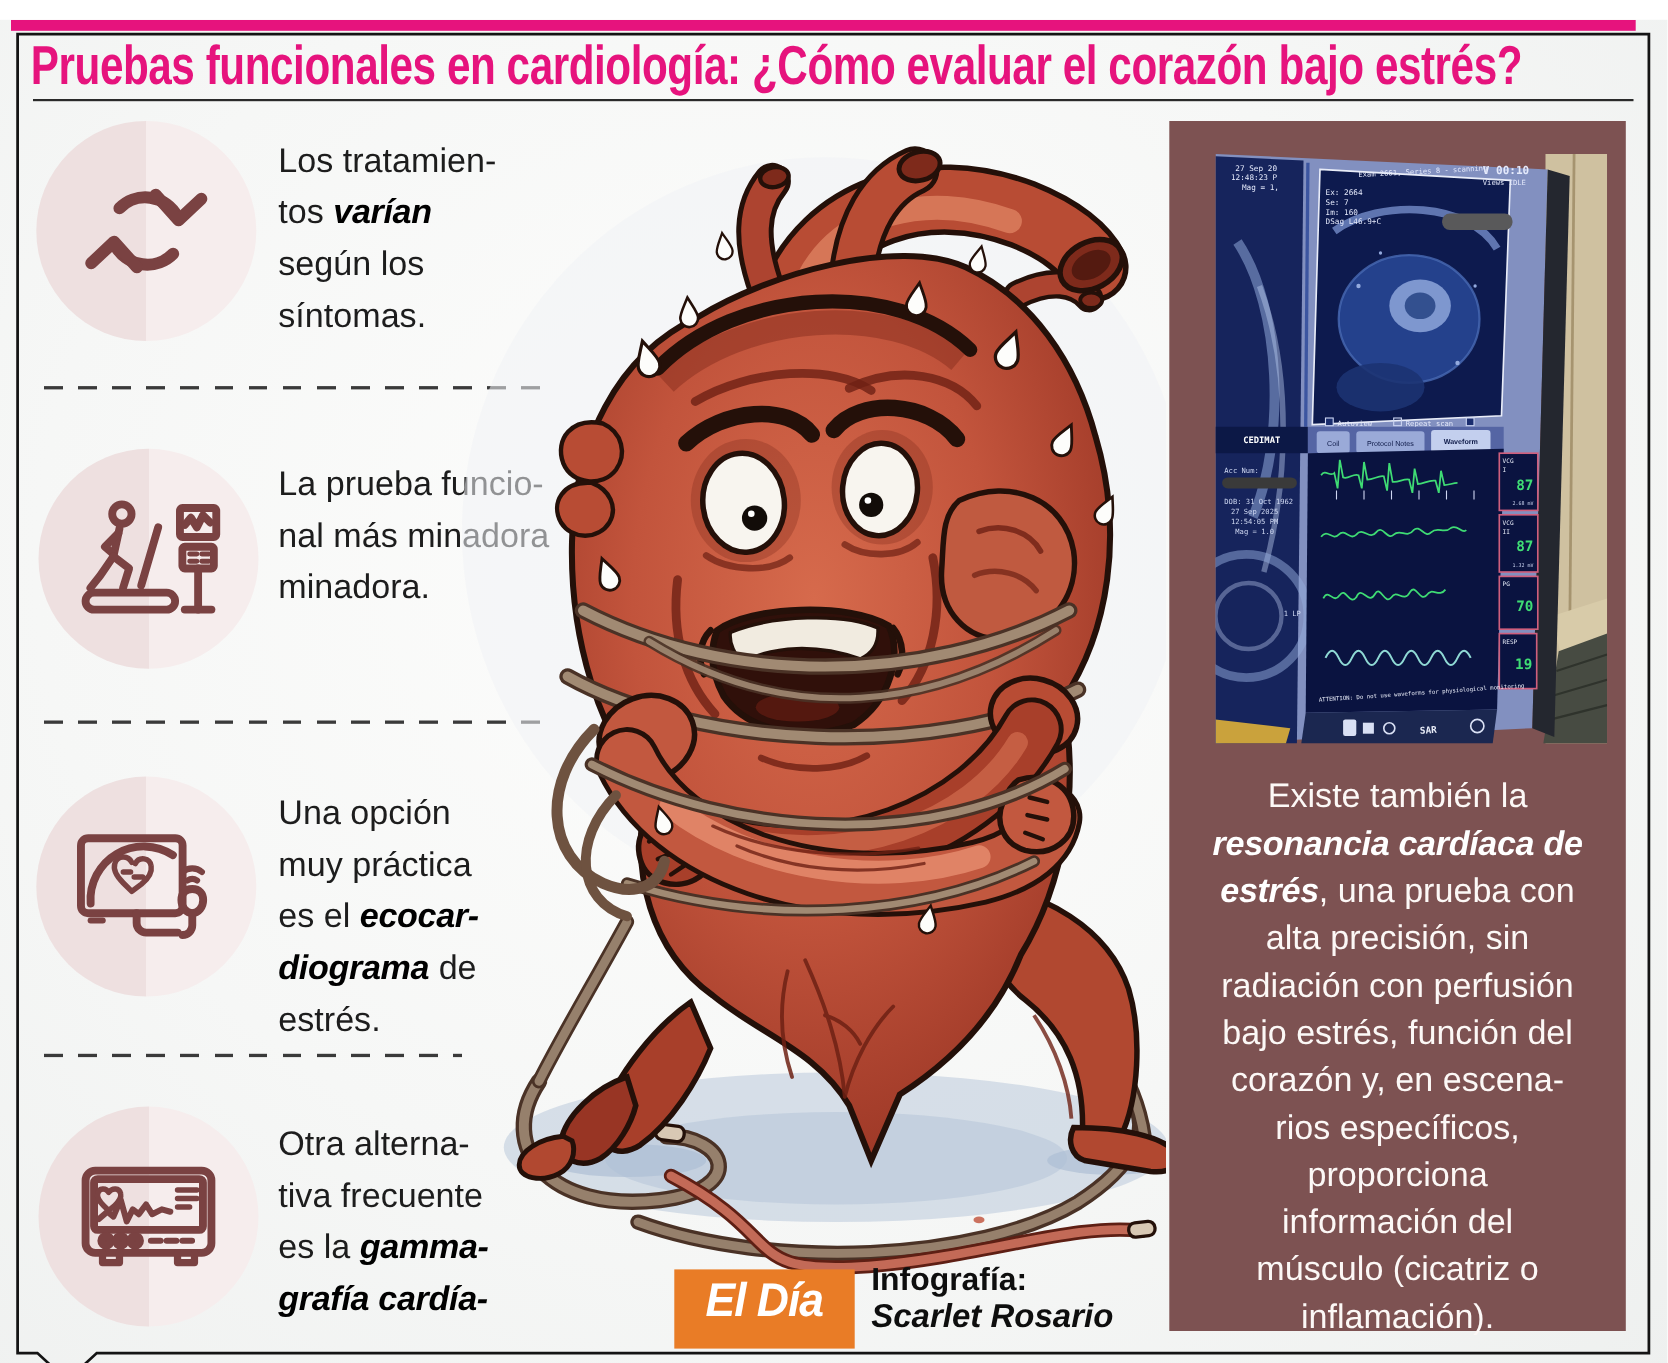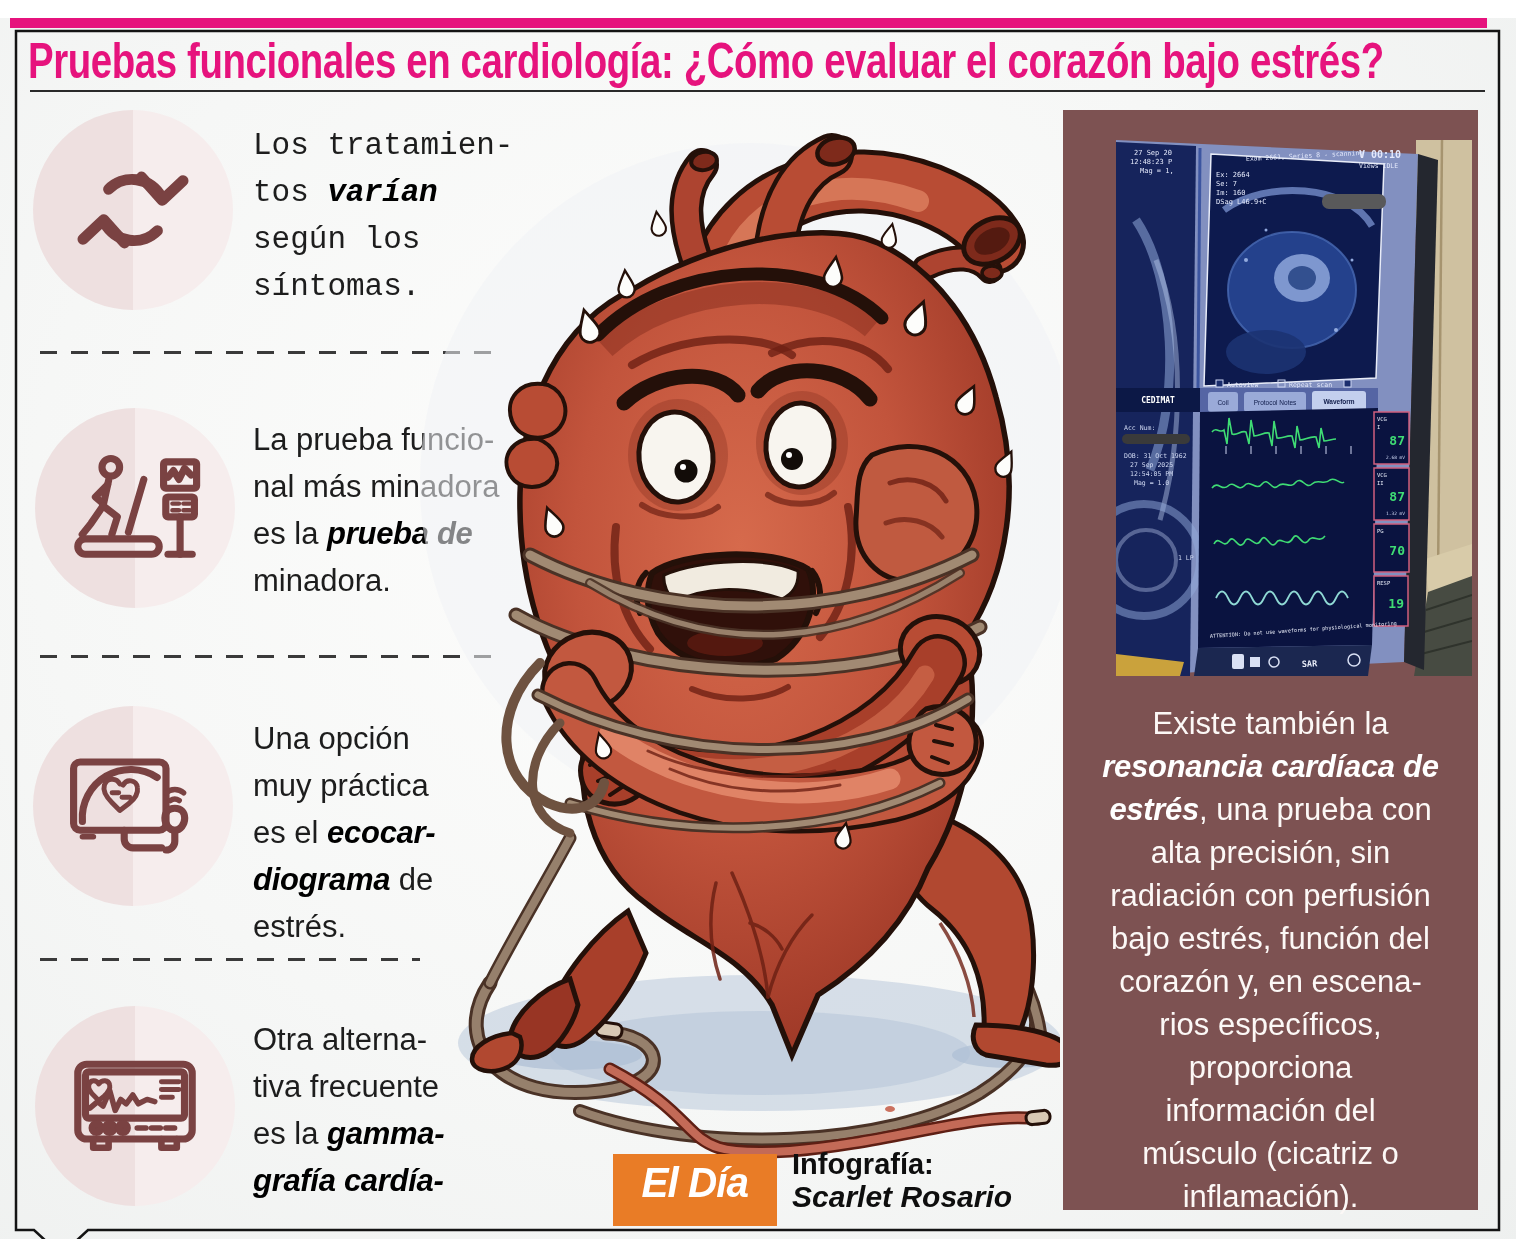--- a/index.html
+++ b/index.html
@@ -24,21 +24,21 @@
   }
   .icon{width:132px;height:122px;}
   .btext{position:absolute;left:253px;font-size:31px;line-height:47px;color:#1d1d1d;}
   .bi{font-weight:bold;font-style:italic;color:#000;letter-spacing:-0.3px;}
   .sep{
     position:absolute;left:40px;height:3px;
     background:repeating-linear-gradient(90deg,#3a3a3a 0 17px,transparent 17px 31px);
   }
   .heart-svg{position:absolute;left:420px;top:85px;width:640px;height:1070px;}
   .panel{position:absolute;left:1063px;top:92px;width:415px;height:1100px;background:#7d5252;z-index:5;}
-  .photo{position:absolute;left:29px;top:30px;width:300px;height:536px;padding-left:24px;}
+  .photo{position:absolute;left:18px;top:30px;width:300px;height:536px;padding-left:24px;}
   .ptext{position:absolute;top:592px;left:6px;right:6px;text-align:center;color:#fcf8f6;font-size:31px;line-height:43px;}
   .ptext .bi{color:#fff;}
   .logo{
     position:absolute;left:613px;top:1136px;width:164px;height:72px;background:#e97c26;z-index:6;
     color:#fff;font-weight:bold;font-style:italic;font-size:43px;text-align:center;line-height:56px;letter-spacing:-1px;
   }
   .logo-inner{display:inline-block;transform:scale(0.94,1);}
   .credit-label{position:absolute;left:792px;top:1130px;font-size:29px;font-weight:bold;color:#0e0e0e;z-index:6;}
   .credit-name{position:absolute;left:792px;top:1162px;font-size:30px;font-weight:bold;font-style:italic;color:#0e0e0e;z-index:6;}
   .mono{font-family:"DejaVu Sans Mono","Liberation Mono",monospace;}
@@ -57,21 +57,21 @@
   <div class="title-rule"></div>
 
   <div class="circ" style="left:33px;top:92px;">
     <svg class="icon" viewBox="0 0 100 100" fill="none" stroke="#7a4242" stroke-width="9" stroke-linecap="round" stroke-linejoin="round">
       <path d="M30,33 A27,27 0 0 1 73,39"></path>
       <path d="M57,23 L74,42 L91,26"></path>
       <path d="M70,67 A27,27 0 0 1 27,61"></path>
       <path d="M43,77 L26,58 L9,74"></path>
     </svg>
   </div>
-  <div class="btext" style="top:104px;font-family:Liberation Mono, monospace;">
+  <div class="btext" style="top:104px;">
     <div><span>Los tratamien-</span></div>
     <div><span>tos </span><span class="bi">varían</span></div>
     <div><span>según los</span></div>
     <div><span>síntomas.</span></div>
   </div>
 
   <div class="sep" style="top:333px;width:457px;"></div>
 
   <div class="circ" style="left:35px;top:390px;">
     <svg class="icon" viewBox="0 0 120 104" fill="none" stroke="#7a4242" stroke-width="6.5" stroke-linecap="round" stroke-linejoin="round">
@@ -86,21 +86,20 @@
       <path d="M90,24 l5,-6 l5,8 l5,-10 l6,6"></path>
       <rect x="88" y="42" width="26" height="18" rx="2"></rect>
       <path d="M94,48 h6 M104,48 h6 M94,54 h6 M104,54 h6" stroke-width="4"></path>
       <path d="M101,60 V94"></path>
       <path d="M90,94 H112"></path>
     </svg>
   </div>
   <div class="btext" style="top:398px;">
     <div><span>La prueba funcio-</span></div>
     <div><span>nal más minadora</span></div>
-    <div><span>es la </span><span class="bi">prueba de</span></div>
     <div><span>minadora.</span></div>
   </div>
 
   <div class="sep" style="top:637px;width:457px;"></div>
 
   <div class="circ" style="left:33px;top:688px;">
     <svg class="icon" viewBox="0 0 120 104" fill="none" stroke="#7a4242" stroke-width="6.5" stroke-linecap="round" stroke-linejoin="round">
       <rect x="6" y="12" width="84" height="62" rx="6"></rect>
       <path d="M14,66 A44,44 0 0 1 82,26"></path>
       <path d="M48,32 c-3,-6 -12,-6 -14,1 c-2,6 3,12 7,16 l7,7 l8,-6 c5,-4 9,-9 8,-15 c-1,-7 -10,-8 -13,-2 M41,40 h6 M50,44 h7" stroke-width="4.5"></path>

